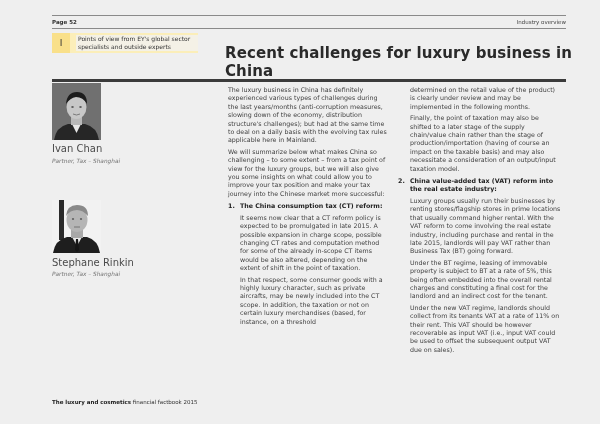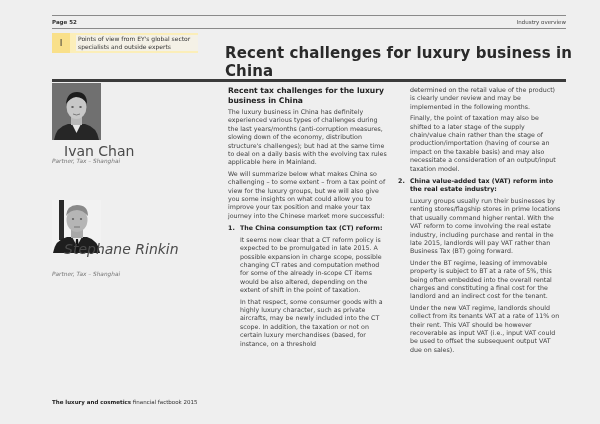--- a/index.html
+++ b/index.html
@@ -12,21 +12,21 @@
   .pov-box { left:52px; top:33px; width:146px; height:20px; background:#fbeeb9; }
   .pov-square { position:absolute; left:0; top:0; width:18px; height:20px; background:#f9e08a;
                 font-size:9px; color:#333; text-align:center; line-height:20px; }
   .pov-text { position:absolute; left:24px; top:2px; width:120px; height:16px; background:#f4f1e6;
               font-size:6px; line-height:7.5px; color:#333; padding-left:2px; }
   .main-title { left:225px; top:34px; font-size:15px; font-weight:bold; color:#2a2a2a; letter-spacing:0.1px;margin-top:10px; }
   .dark-bar { position:absolute; left:52px; top:79px; width:514px; height:3px; background:#3b3b3b; }
   .photo { position:absolute; left:52px; width:49px; overflow:hidden; }
   .photo1 { top:83px; height:57px; background:#6e6e6e; }
   .photo2 { top:200px; height:53px; background:#f4f4f4; }
-  .person-name { left:52px; font-size:14px; color:#4a4a4a;margin-left:12px; }
+  .person-name { left:52px; font-size:10px; color:#4a4a4a; }
   .person-role { left:52px; font-size:5.8px; font-style:italic; color:#777; }
   .col { position:absolute; font-size:6.3px; line-height:8.4px; color:#3f3f3f; }
   .col p { margin:0 0 3px 0; }
   .col2 { left:228px; top:86px; width:160px; }
   .col3 { left:398px; top:86px; width:163px; }
   .h-sub { font-size:7.6px; font-weight:bold; line-height:10px; color:#222; margin-bottom:2px !important; }
   .note { font-style:italic; font-weight:bold; color:#333; font-size:6.4px; margin-bottom:3px !important; }
   .num-head { font-weight:bold; color:#222; display:flex; margin:4px 0 3px 0 !important; }
   .num-head .n { width:12px; flex:none; }
   .indent { padding-left:12px; }
@@ -74,25 +74,24 @@
     <path d="M20 37 L25 46 L30 37 Z" fill="#eaeaea"></path>
     <path d="M24 39 L26 39 L27 50 L25 52 L23 50 Z" fill="#151515"></path>
     <rect x="19" y="29" width="12" height="9" fill="#a9a9a9"></rect>
     <ellipse cx="25" cy="20" rx="10.5" ry="12" fill="#b5b5b5"></ellipse>
     <path d="M14 16 Q15 5 25 5 Q36 5 36 16 Q31 10 25 10 Q18 10 14 16 Z" fill="#8a8a8a"></path>
     <ellipse cx="21" cy="19" rx="1.2" ry="0.8" fill="#444"></ellipse>
     <ellipse cx="29" cy="19" rx="1.2" ry="0.8" fill="#444"></ellipse>
     <path d="M22 27 L28 27" stroke="#666" stroke-width="0.8"></path>
   </svg>
 </div>
-<div class="abs person-name" style="top:241px;font-style:italic;">Stephane Rinkin</div>
+<div class="abs person-name" style="top:257px;">Stephane Rinkin</div>
 <div class="abs person-role" style="top:271px;">Partner, Tax – Shanghai</div>
 
 <div class="col col2">
-  <p class="h-sub">Recent tax challenges for the luxury business in China</p>
   <p>The luxury business in China has definitely experienced various types of challenges during the last years/months (anti-corruption measures, slowing down of the economy, distribution structure's challenges); but had at the same time to deal on a daily basis with the evolving tax rules applicable here in Mainland.</p>
   <p>We will summarize below what makes China so challenging – to some extent – from a tax point of view for the luxury groups, but we will also give you some insights on what could allow you to improve your tax position and make your tax journey into the Chinese market more successful:</p>
   <div class="num-head">
     <span class="n">1.</span>
     <span>The China consumption tax (CT) reform:</span>
   </div>
   <p class="indent">It seems now clear that a CT reform policy is expected to be promulgated in late 2015. A possible expansion in charge scope, possible changing CT rates and computation method for some of the already in-scope CT items would be also altered, depending on the extent of shift in the point of taxation.</p>
   <p class="indent">In that respect, some consumer goods with a highly luxury character, such as private aircrafts, may be newly included into the CT scope. In addition, the taxation or not on certain luxury merchandises (based, for instance, on a threshold</p>
 </div>
 

